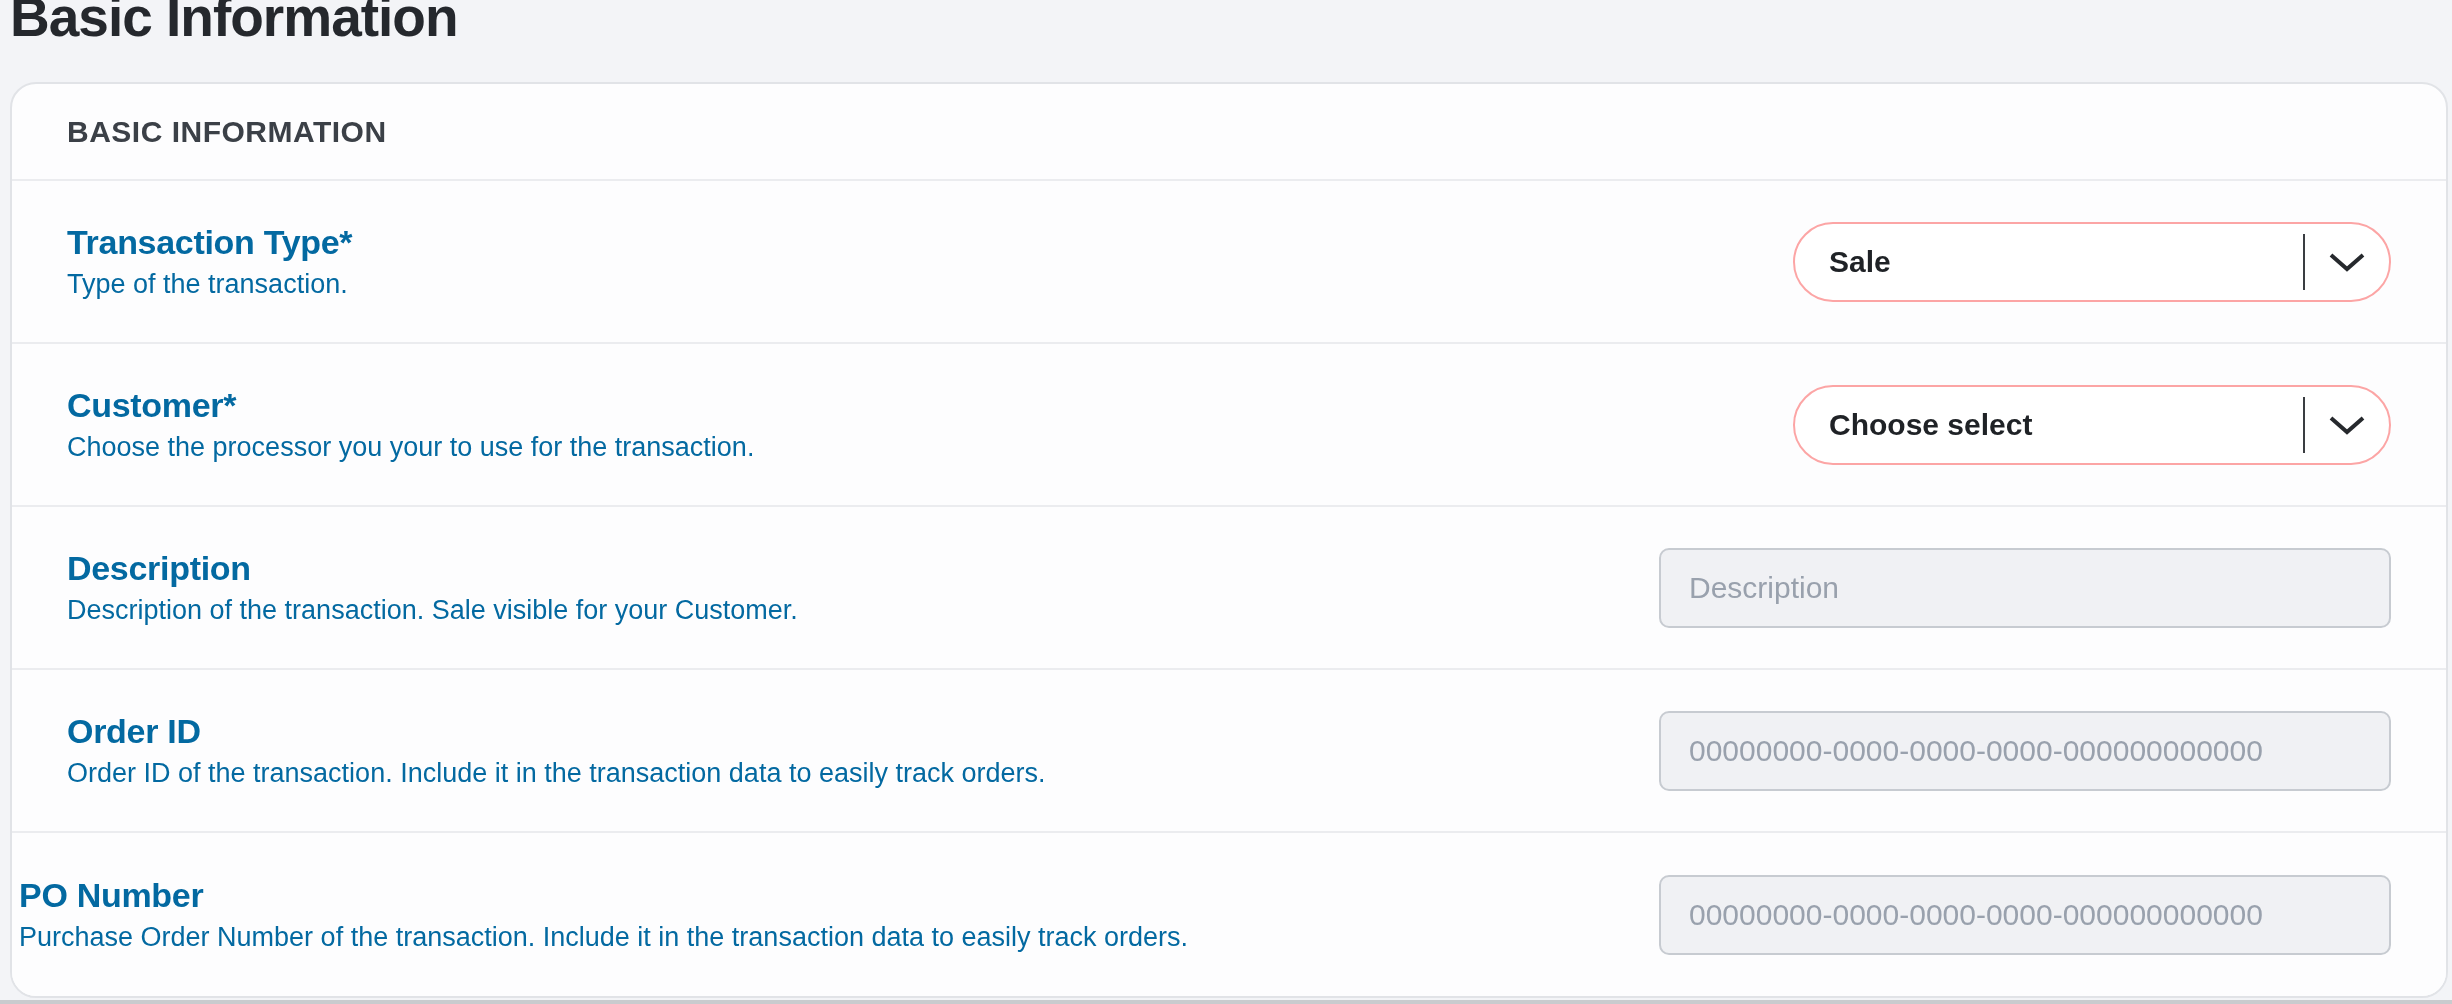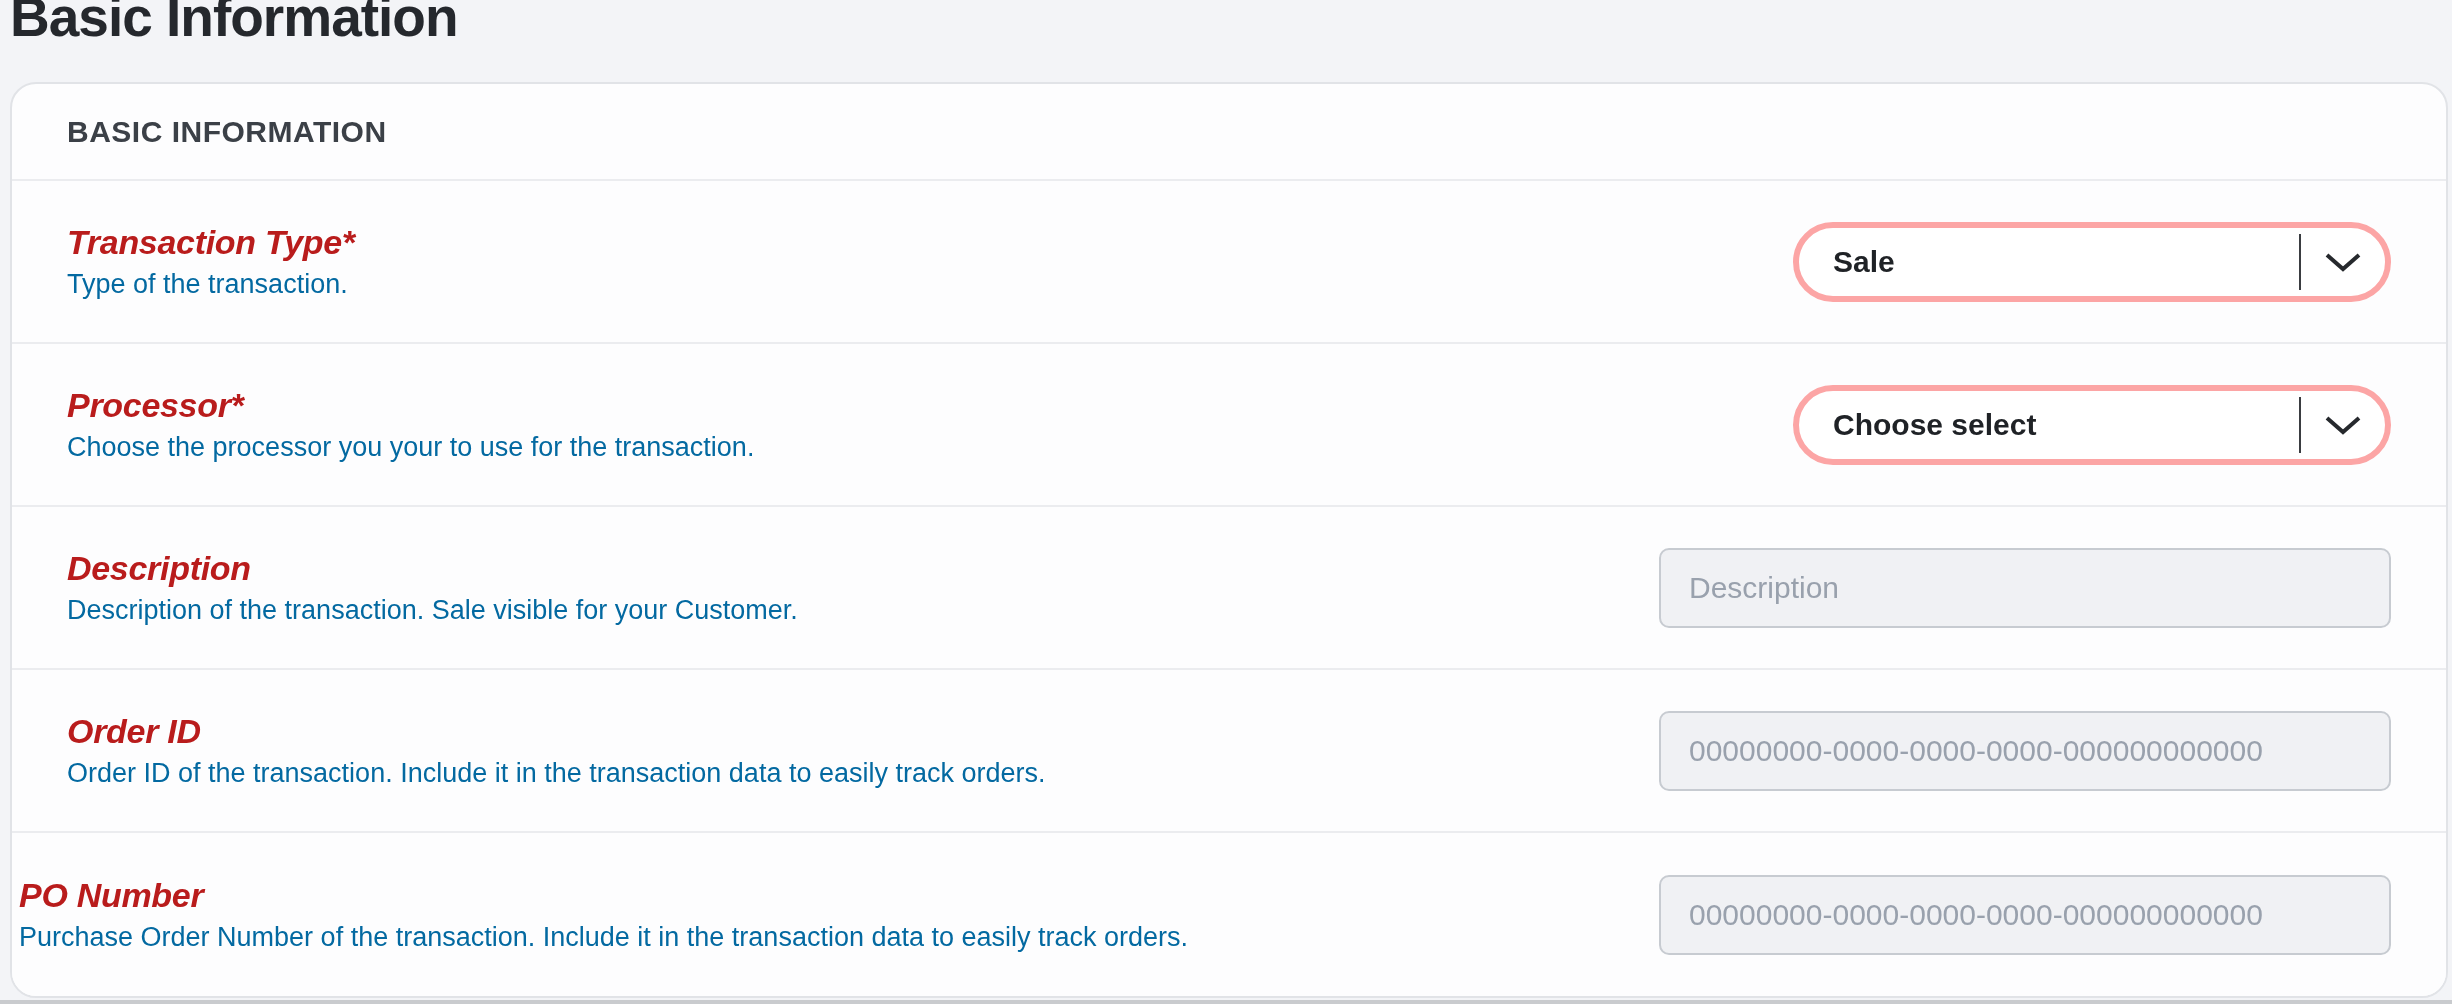--- a/index.html
+++ b/index.html
@@ -48,34 +48,33 @@
     justify-content: space-between;
     padding: 0 55px;
     border-bottom: 2px solid #ebecef;
     background: #fdfdfe;
   }
   .form-row:last-child { border-bottom: none; padding-left: 7px; }
   .field-info { max-width: 1500px; }
   .field-label {
     font-size: 34px;
     font-weight: 800;
-    color: #b91c1c;
+    color: #0369a1;
     letter-spacing: -0.3px;
-    font-style: italic;
   }
   .field-desc {
     font-size: 27px;
     font-weight: 400;
     color: #0369a1;
     margin-top: 7px;
   }
   .select-control {
     width: 598px; height: 80px;
     background: #ffffff;
-    border: 6px solid #fca5a5;
+    border: 2px solid #fca5a5;
     border-radius: 40px;
     display: flex;
     align-items: center;
     cursor: pointer;
   }
   .select-value {
     flex: 1;
     padding-left: 34px;
     font-size: 30px;
     font-weight: 700;
@@ -137,21 +136,21 @@
       <span class="select-caret">
         <svg width="40" height="22" viewBox="0 0 40 22" fill="none">
           <polyline points="4,4 20,18 36,4" stroke="#26292d" stroke-width="4" fill="none"></polyline>
         </svg>
       </span>
     </div>
   </div>
 
   <div class="form-row">
     <div class="field-info">
-      <div class="field-label">Processor*</div>
+      <div class="field-label">Customer*</div>
       <div class="field-desc">Choose the processor you your to use for the transaction.</div>
     </div>
     <div class="select-control">
       <span class="select-value">Choose select</span>
       <span class="select-divider"></span>
       <span class="select-caret">
         <svg width="40" height="22" viewBox="0 0 40 22" fill="none">
           <polyline points="4,4 20,18 36,4" stroke="#26292d" stroke-width="4" fill="none"></polyline>
         </svg>
       </span>

